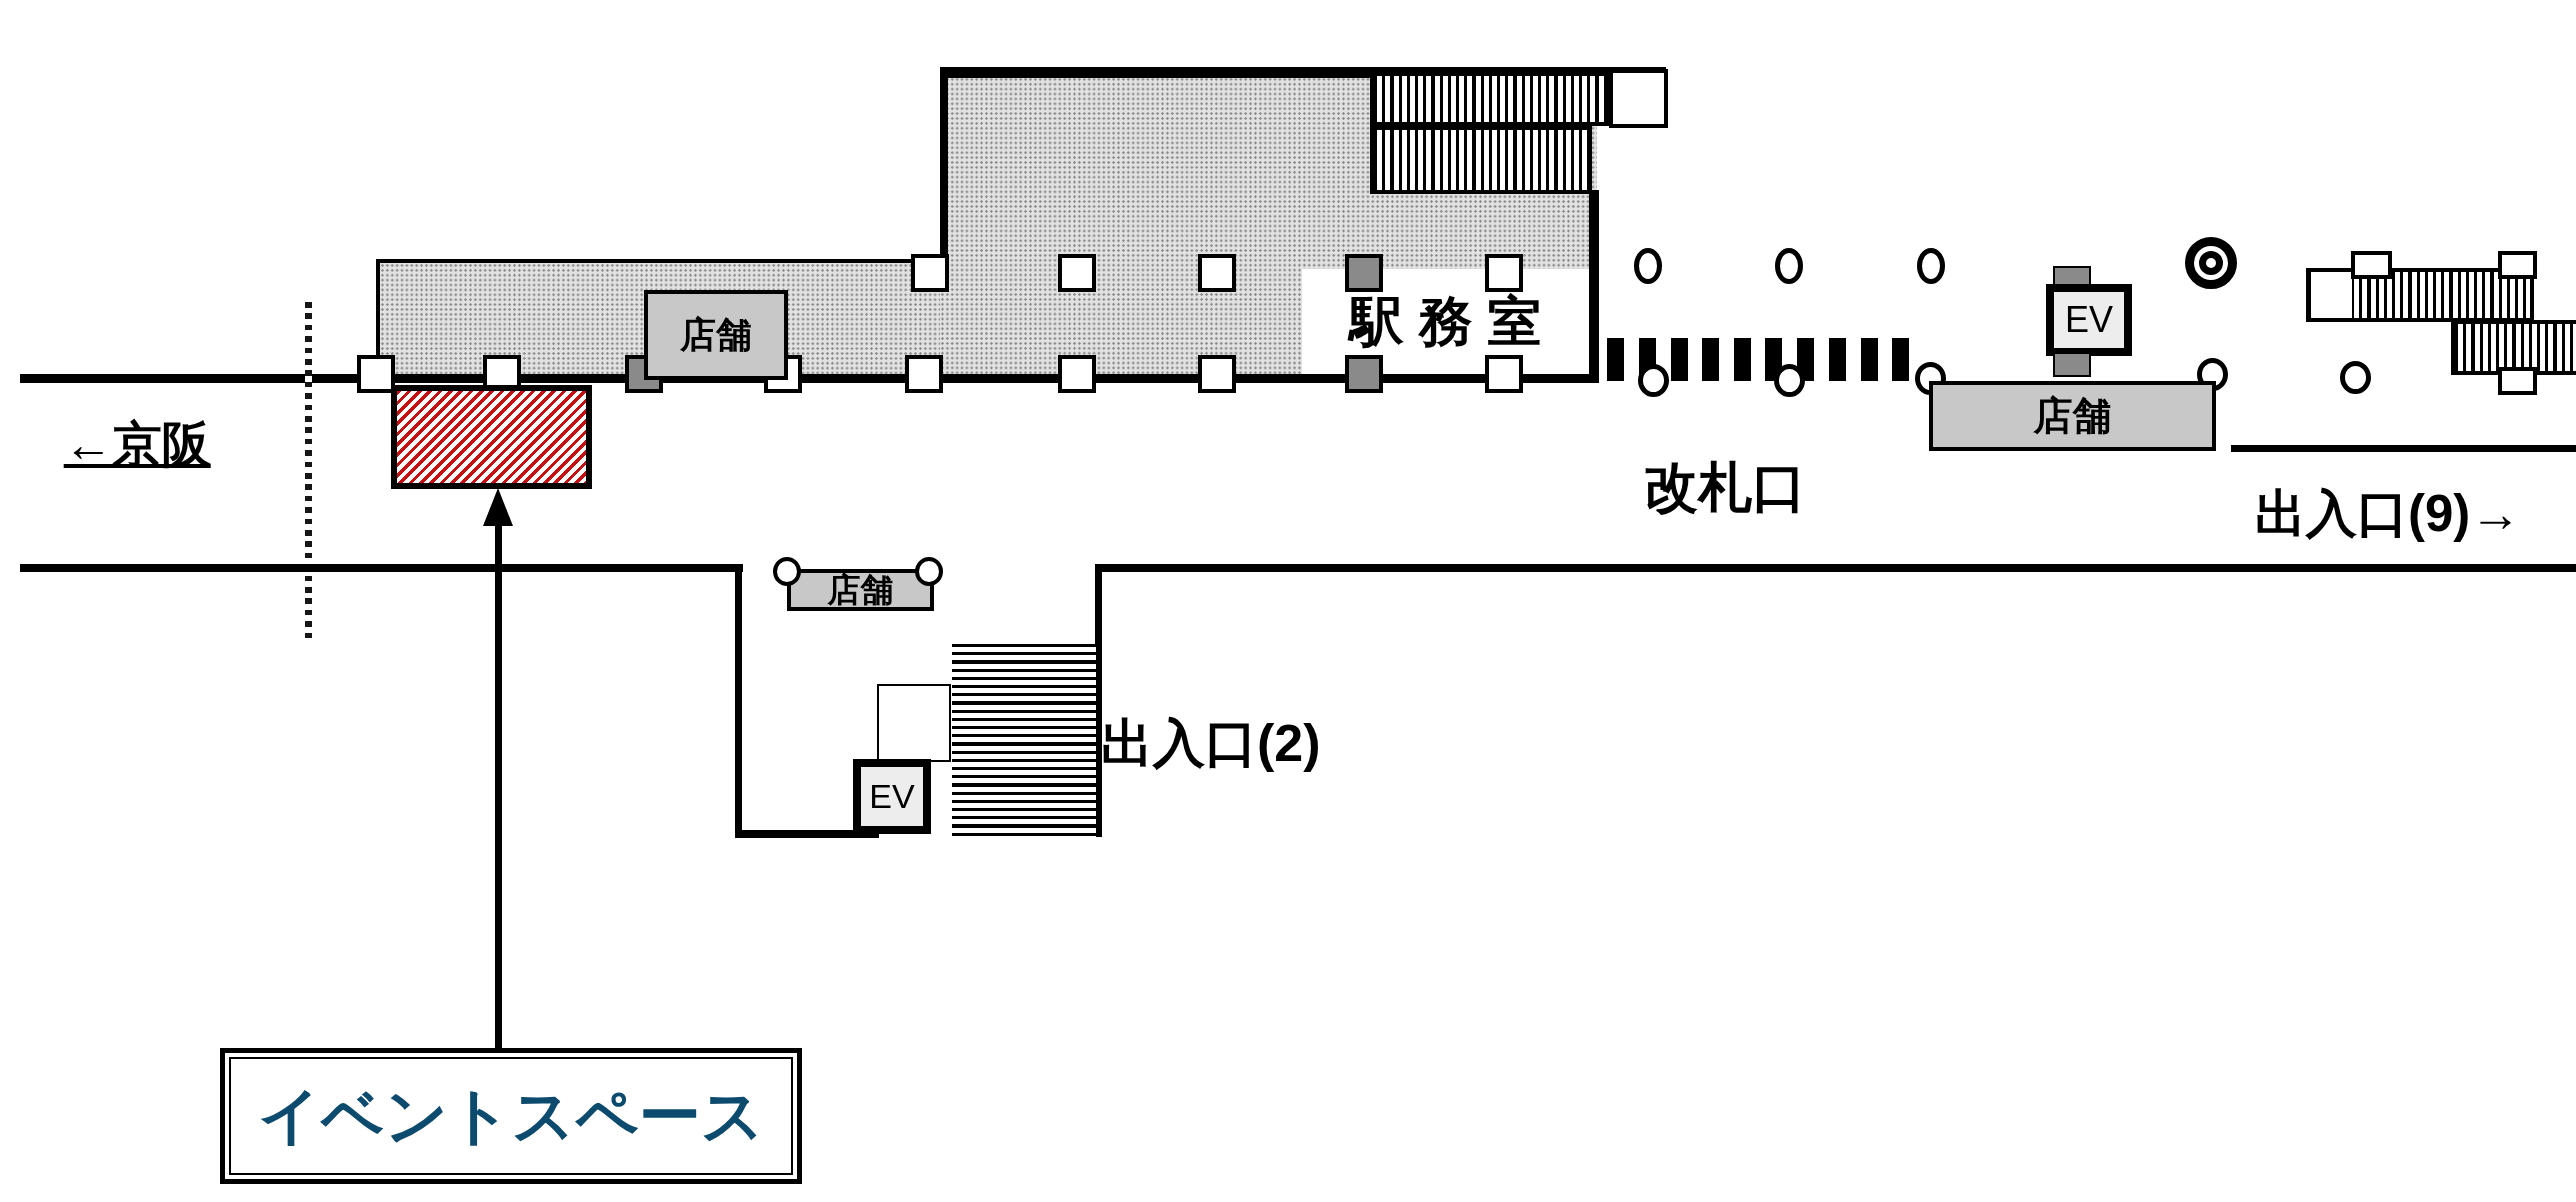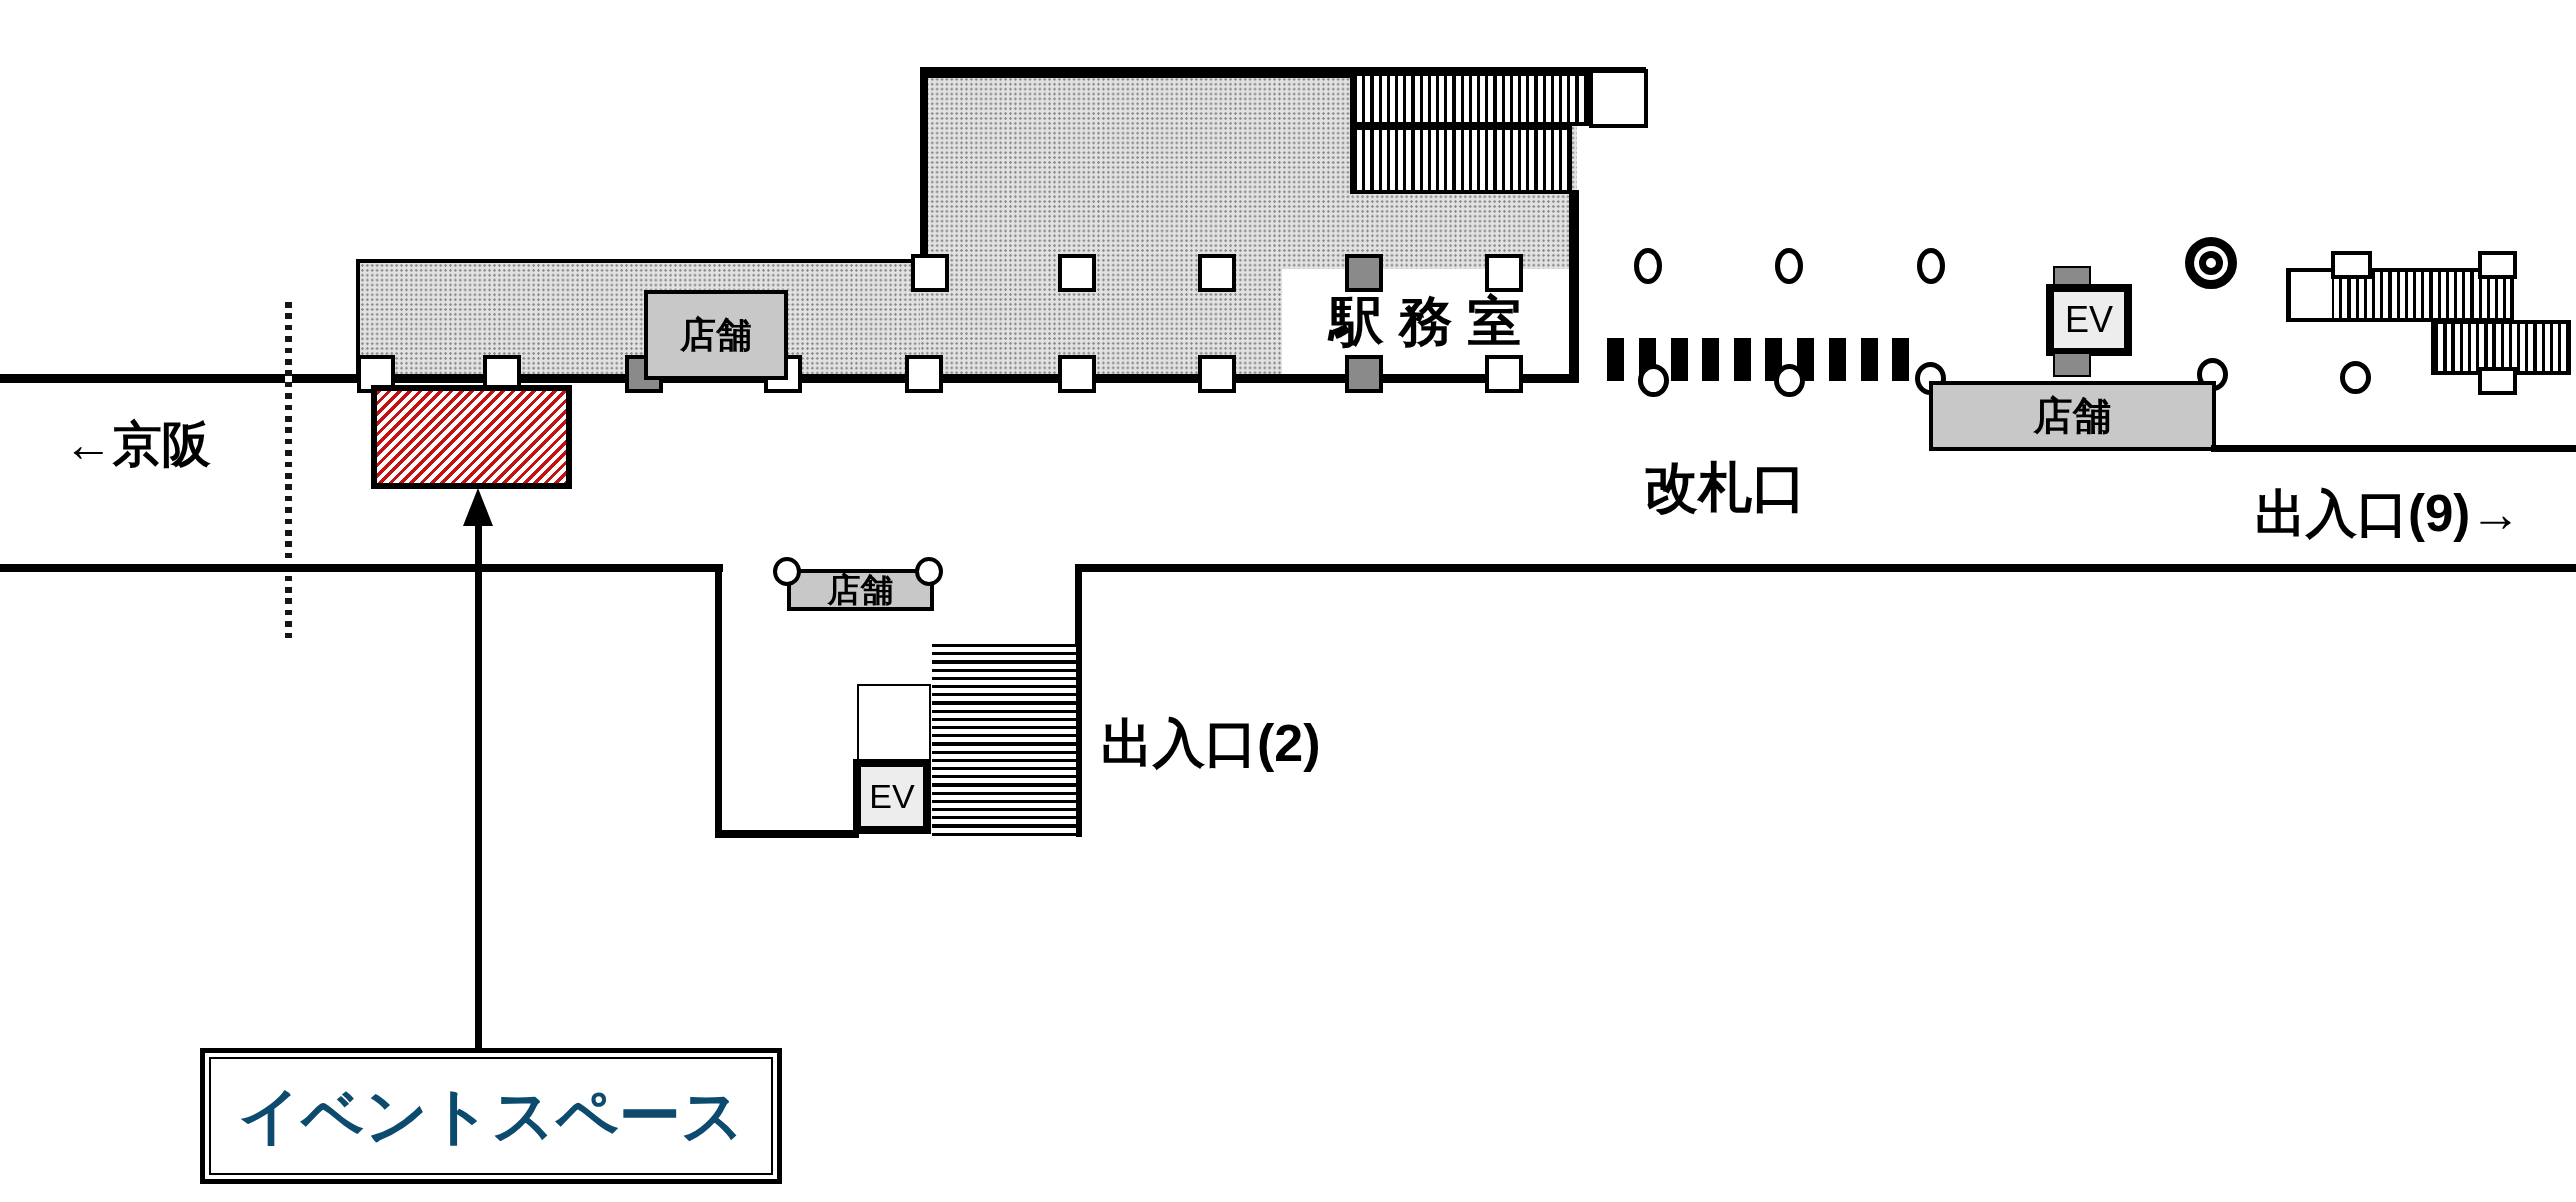--- a/index.html
+++ b/index.html
@@ -1,18 +1,18 @@
 <!DOCTYPE html>
 <html style="font-size:13px"><head>
 <meta charset="utf-8">
 <style>
   html,body{margin:0;padding:0;background:#ffffff;}
   #stage{position:relative;width:2576px;height:1202px;background:#ffffff;overflow:hidden;
          font-family:"Liberation Sans","DejaVu Sans",sans-serif;}
-  .abs{position:absolute;}
+  .abs{position:absolute;margin-left:20px;}
   
   .dots{background-color:#e2e2e2;
         background-image:radial-gradient(#8c8c8c 1.3px, transparent 1.4px);
         background-size:4.9px 4.9px;}
   .vstripes{background:repeating-linear-gradient(90deg,#000 0 3.3px,#fff 3.3px 8.2px);}
   .hstripes{background:repeating-linear-gradient(180deg,#000 0 3.3px,#fff 3.3px 8.2px);}
   .redhatch{background:repeating-linear-gradient(135deg,#c41212 0 3.3px,#ffffff 3.3px 7.3px);}
   .black{background:#000;}
   .whitebox{background:#fff;border:4.9px solid #000;box-sizing:border-box;}
   
@@ -85,21 +85,21 @@
   <div class="pillar" style="left:1485px;top:355px;"></div>
 
   <div class="shop" style="left:644px;top:290px;width:144px;height:90px;border-width:4.1px;font-size:36px;">
     <span>店舗</span>
   </div>
 
   <div class="abs redhatch" style="left:371px;top:385px;width:201px;height:104px;border:6.5px solid #000;box-sizing:border-box;"></div>
 
   <div class="abs dashline" style="left:285px;top:302px;width:6.5px;height:339px;"></div>
 
-  <div class="jp" style="left:14.7px;top:412px;width:245px;font-size:49px;line-height:1.32;text-align:center;">
+  <div class="jp" style="left:14.7px;top:412px;width:245px;font-size:49px;line-height:1.32;text-align:center;text-decoration:underline;">
     <div>←京阪</div>
   </div>
 
   <div class="abs black" style="left:0;top:564px;width:723px;height:8.2px;"></div>
   <div class="abs black" style="left:715px;top:564px;width:7.3px;height:273px;"></div>
   <div class="abs black" style="left:715px;top:830px;width:144px;height:8.2px;"></div>
   <div class="abs black" style="left:1075px;top:564px;width:7.3px;height:273px;"></div>
   <div class="abs black" style="left:1075px;top:564px;width:1501px;height:8.2px;"></div>
 
   <div class="shop" style="left:787px;top:569px;width:147px;height:42px;border-width:4.9px;font-size:33px;">

